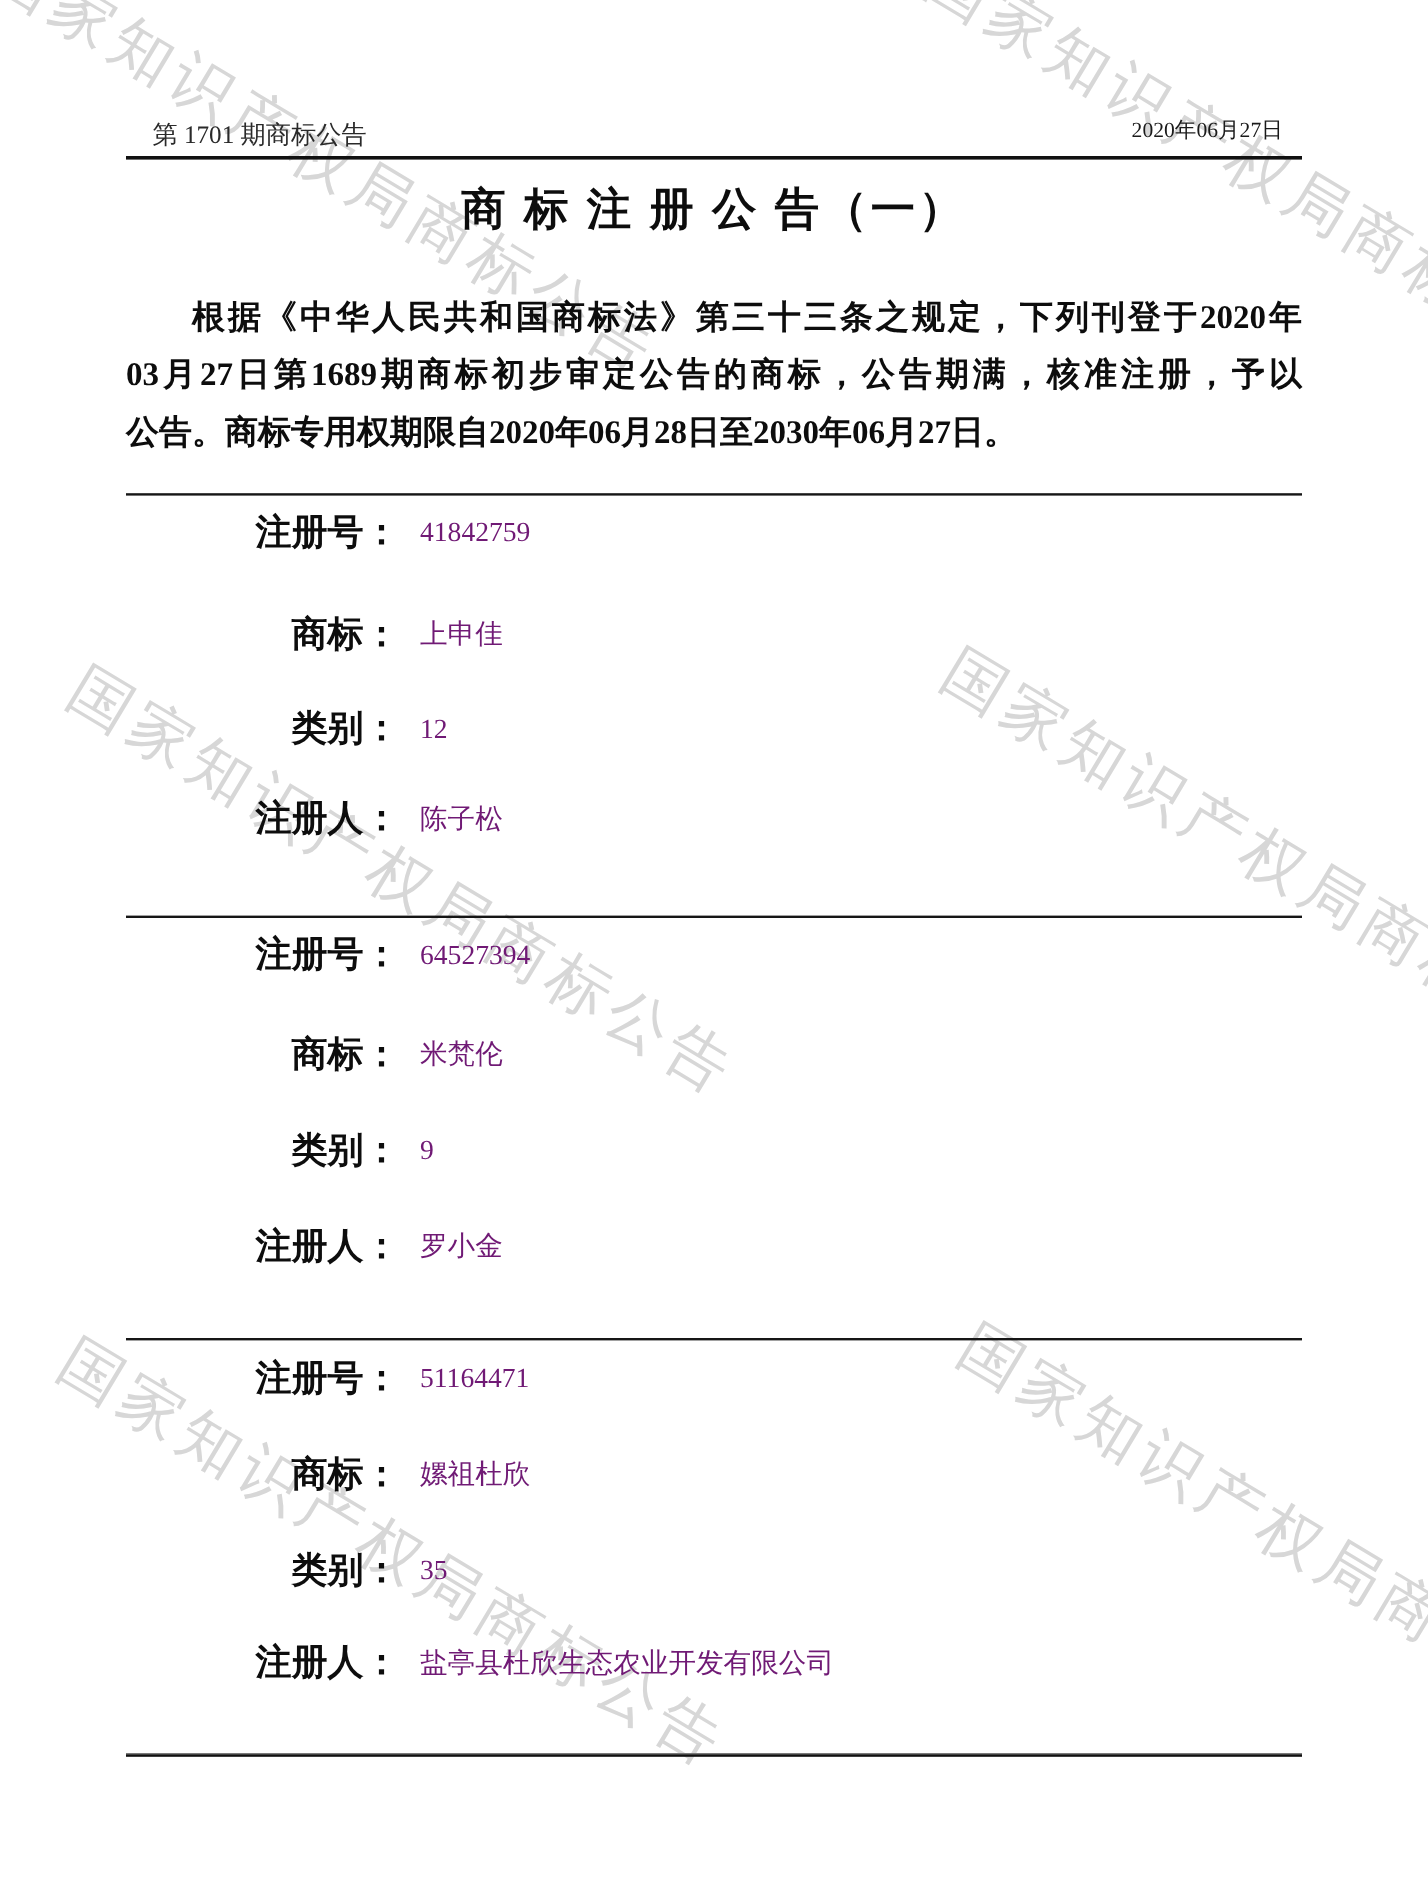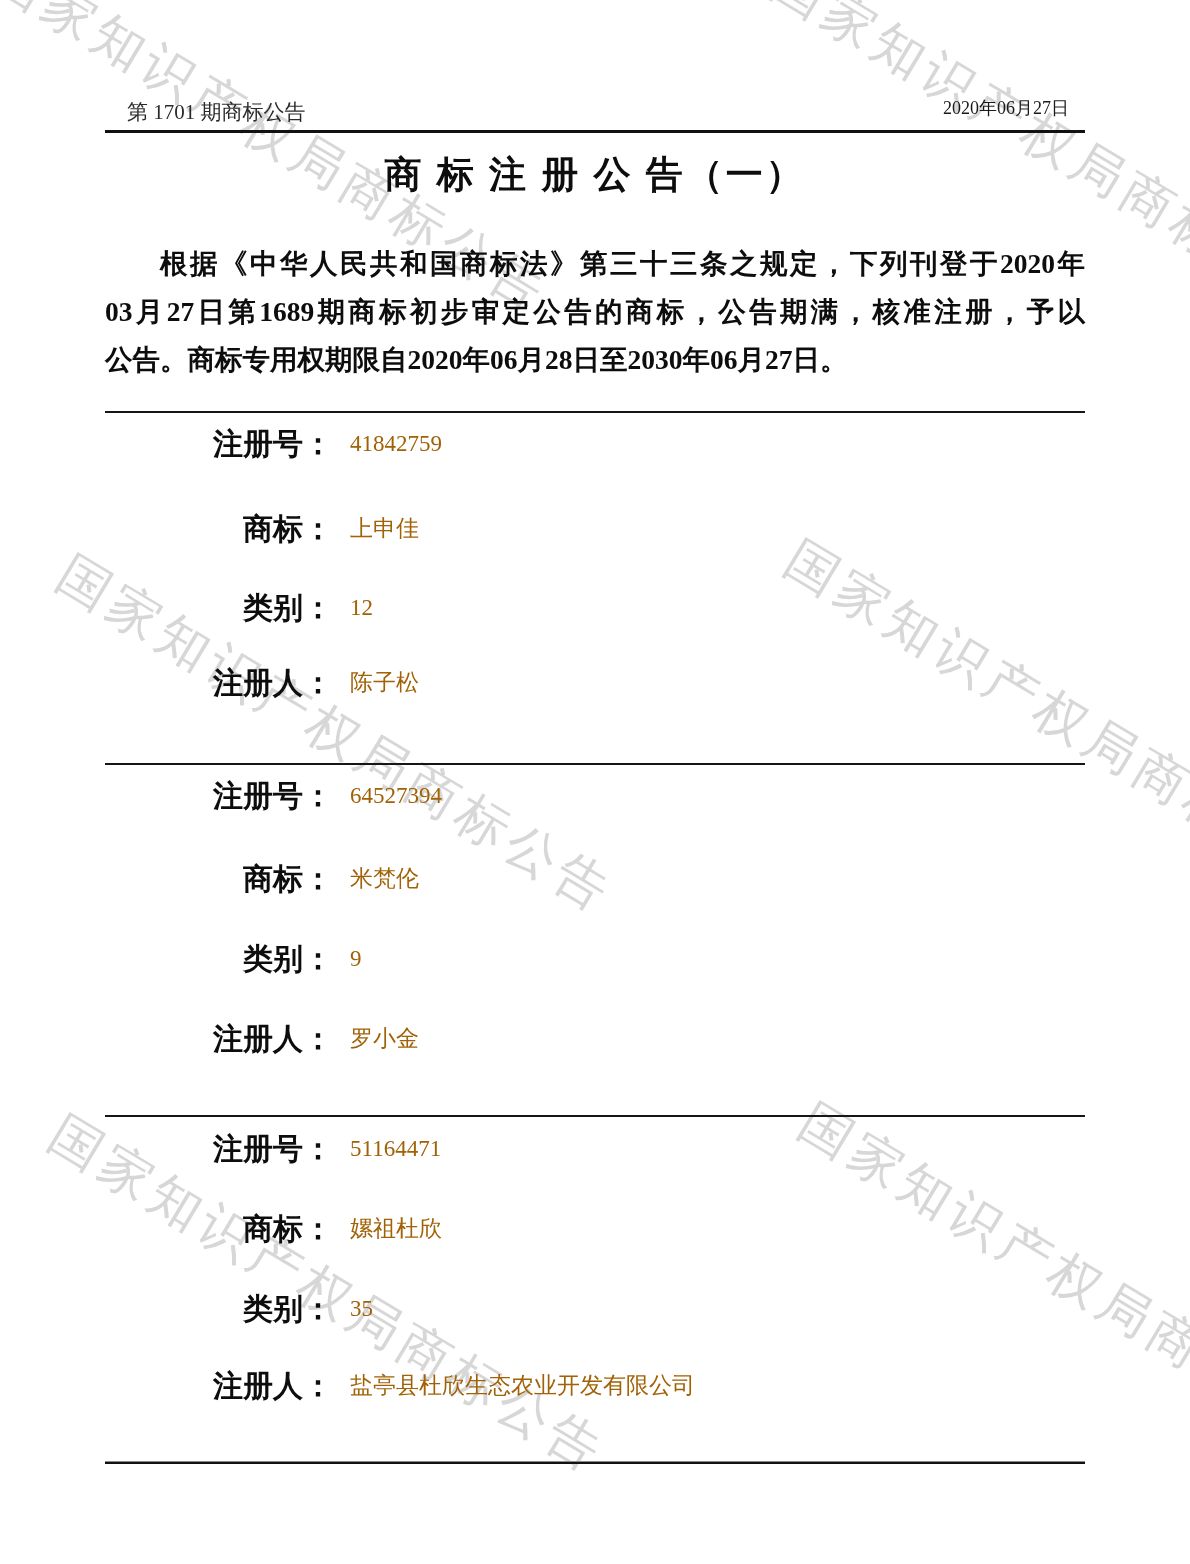--- a/index.html
+++ b/index.html
@@ -33,21 +33,21 @@
   .intro { position:absolute; left:105px; top:240px; width:980px; z-index:2;
            font-size:27.5px; font-weight:bold; color:#0d0d0d; }
   .intro-line { height:48px; line-height:48px; }
   .just { text-align:justify; text-align-last:justify; }
   .indent { padding-left:55px; }
   
   .sep { position:absolute; left:105px; width:980px; height:2px; background:#161616; z-index:2; }
   .row { position:absolute; left:105px; width:980px; height:34px; line-height:34px; z-index:2; }
   .lbl { position:absolute; left:0; width:228px; text-align:right;
          font-weight:bold; font-size:30px; color:#0d0d0d; }
-  .val { position:absolute; left:245px; font-size:23px; color:#a16207; }
+  .val { position:absolute; left:245px; font-size:23px; color:#701a75; }
 </style>
 </head>
 <body>
 
 <div class="page">
 
   <div class="wm" style="left: 15px; top: -60px; color: rgb(215, 215, 215);">国家知识产权局商标公告</div>
   <div class="wm" style="left: 795px; top: -52px; color: rgb(215, 215, 215);">国家知识产权局商标公告</div>
   <div class="wm" style="left: 80px; top: 540px; color: rgb(215, 215, 215);">国家知识产权局商标公告</div>
   <div class="wm" style="left: 808px; top: 525px; color: rgb(215, 215, 215);">国家知识产权局商标公告</div>

